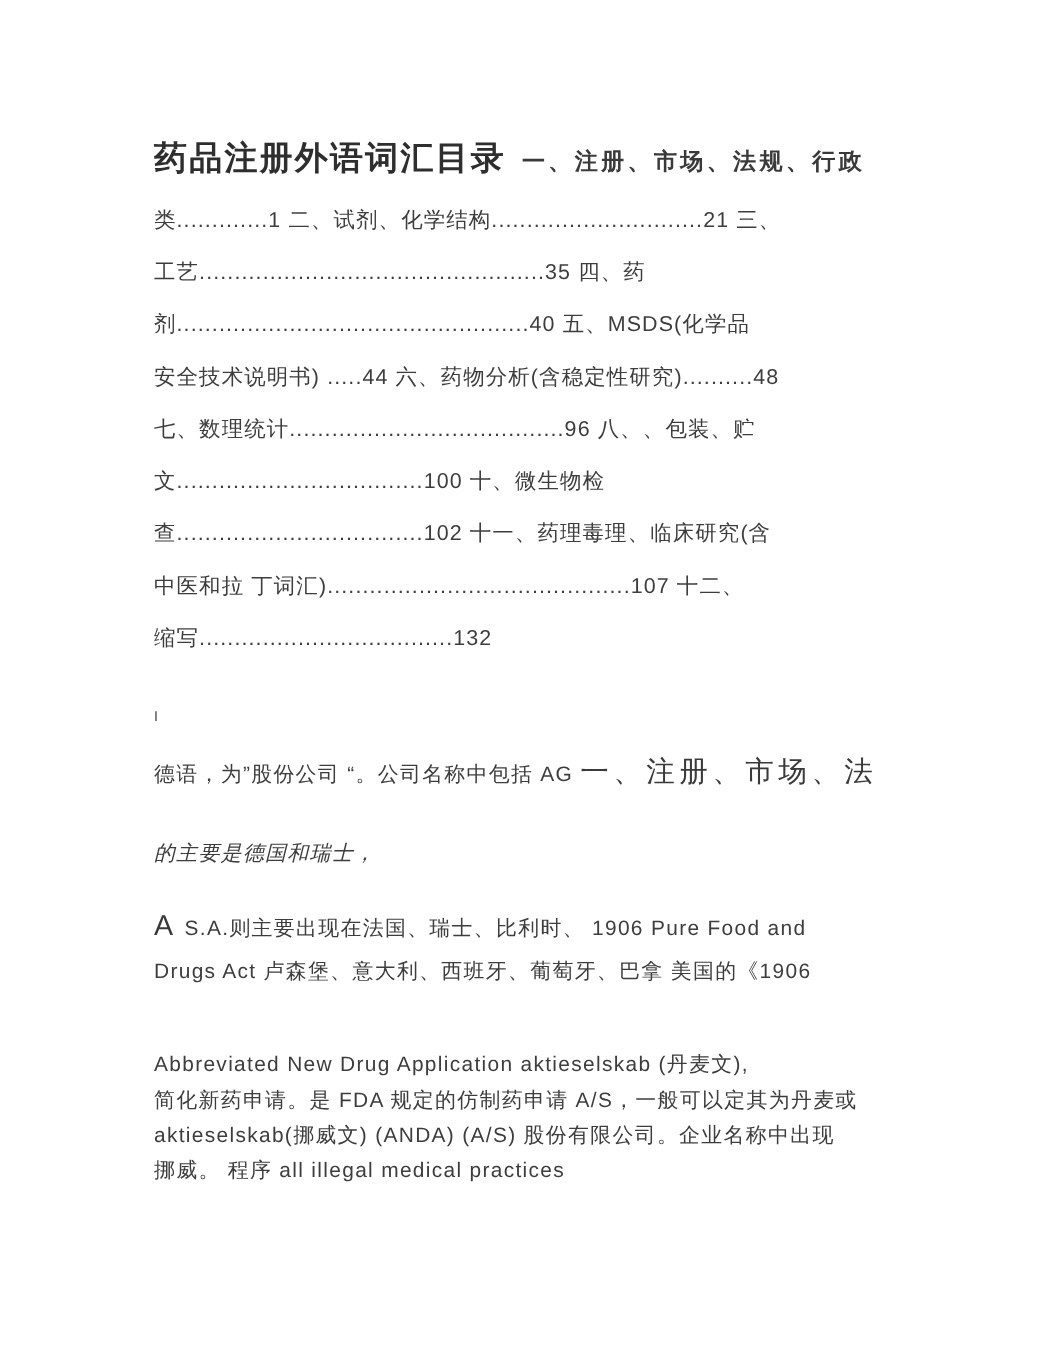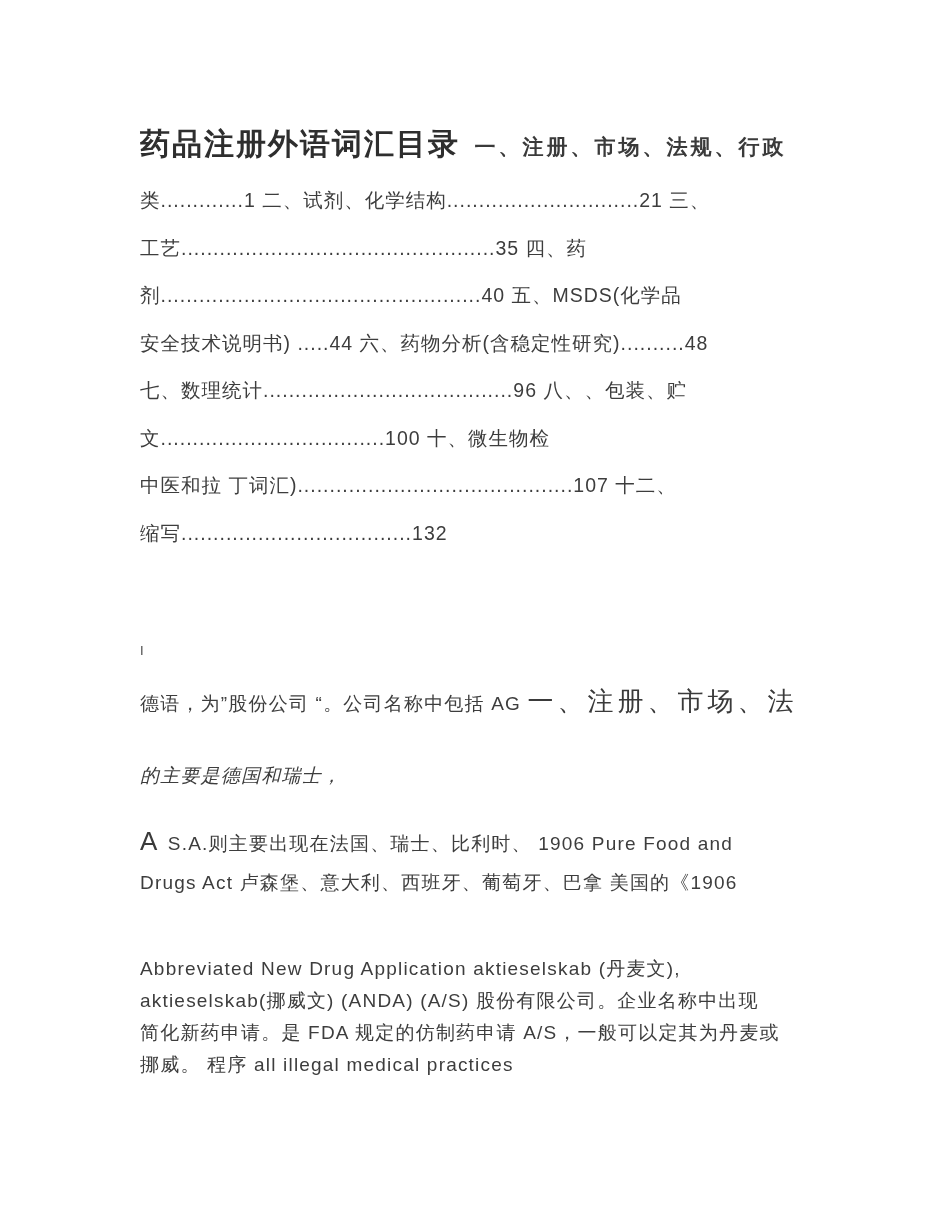--- a/index.html
+++ b/index.html
@@ -99,20 +99,21 @@
     <span class="title-side">一、注册、市场、法规、行政</span>
   </div>
 
   <div class="toc">
     <div class="toc-line">类.............1 二、试剂、化学结构..............................21 三、</div>
     <div class="toc-line">工艺.................................................35 四、药</div>
     <div class="toc-line">剂..................................................40 五、MSDS(化学品</div>
     <div class="toc-line">安全技术说明书) .....44 六、药物分析(含稳定性研究)..........48</div>
     <div class="toc-line">七、数理统计.......................................96 八、、包装、贮</div>
     <div class="toc-line">文...................................100 十、微生物检</div>
+    <div class="toc-line">查...................................102 十一、药理毒理、临床研究(含</div>
     <div class="toc-line">中医和拉 丁词汇)...........................................107 十二、</div>
     <div class="toc-line">缩写....................................132</div>
   </div>
 
   <div class="roman">I</div>
 
   <div class="para1">
     <div class="body-line">
       <span>德语，为”股份公司 “。公司名称中包括 AG </span>
       <span class="big-inline">一、注册、市场、法</span>
@@ -126,18 +127,18 @@
   <div class="para3">
     <div class="body-line">
       <span class="big-inline">A</span>
       <span> S.A.则主要出现在法国、瑞士、比利时、 1906 Pure Food and</span>
     </div>
     <div class="body-line">Drugs Act 卢森堡、意大利、西班牙、葡萄牙、巴拿 美国的《1906</div>
   </div>
 
   <div class="para4">
     <div class="body-line">Abbreviated New Drug Application aktieselskab (丹麦文),</div>
+    <div class="body-line">简化新药申请。是 FDA 规定的仿制药申请 A/S，一般可以定其为丹麦或</div>
     <div class="body-line">aktieselskab(挪威文) (ANDA) (A/S) 股份有限公司。企业名称中出现</div>
-    <div class="body-line">简化新药申请。是 FDA 规定的仿制药申请 A/S，一般可以定其为丹麦或</div>
     <div class="body-line">挪威。 程序 all illegal medical practices</div>
   </div>
 
 </div>
 
 </body></html>

